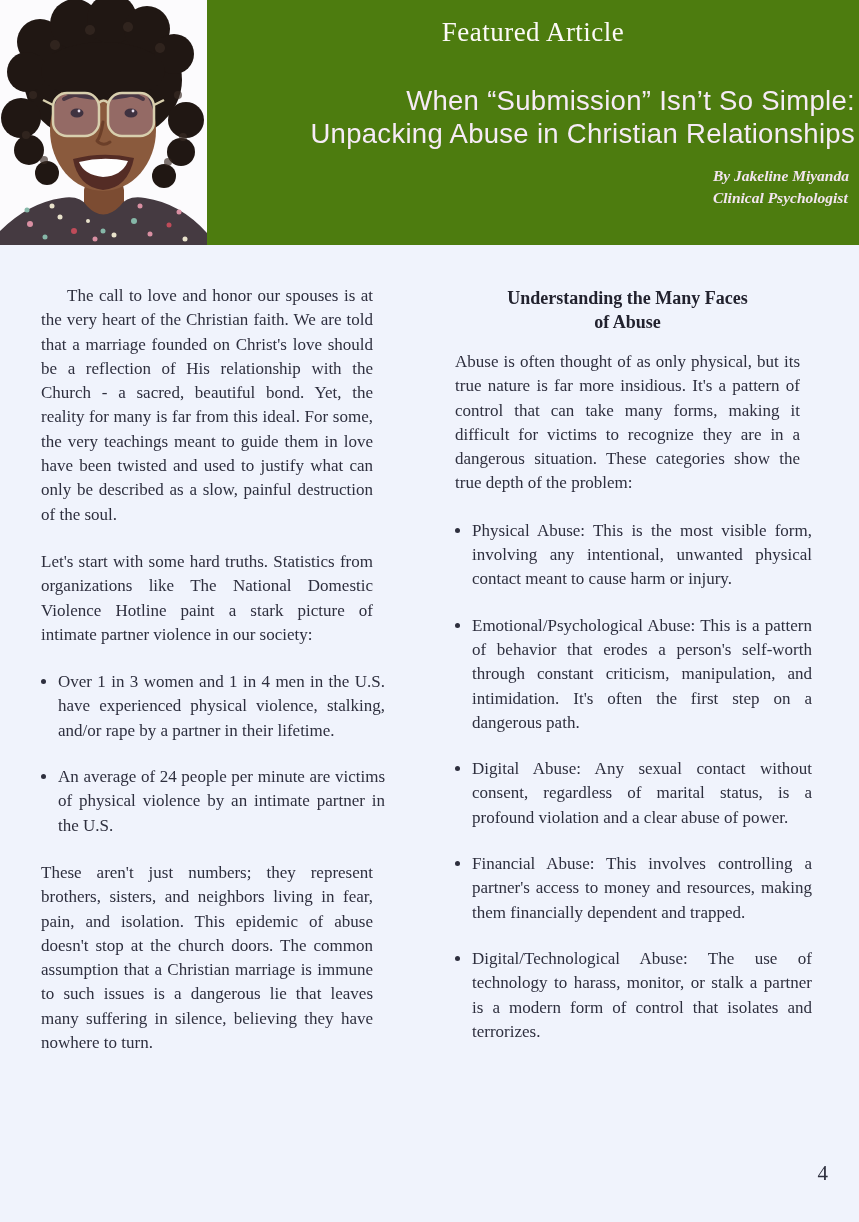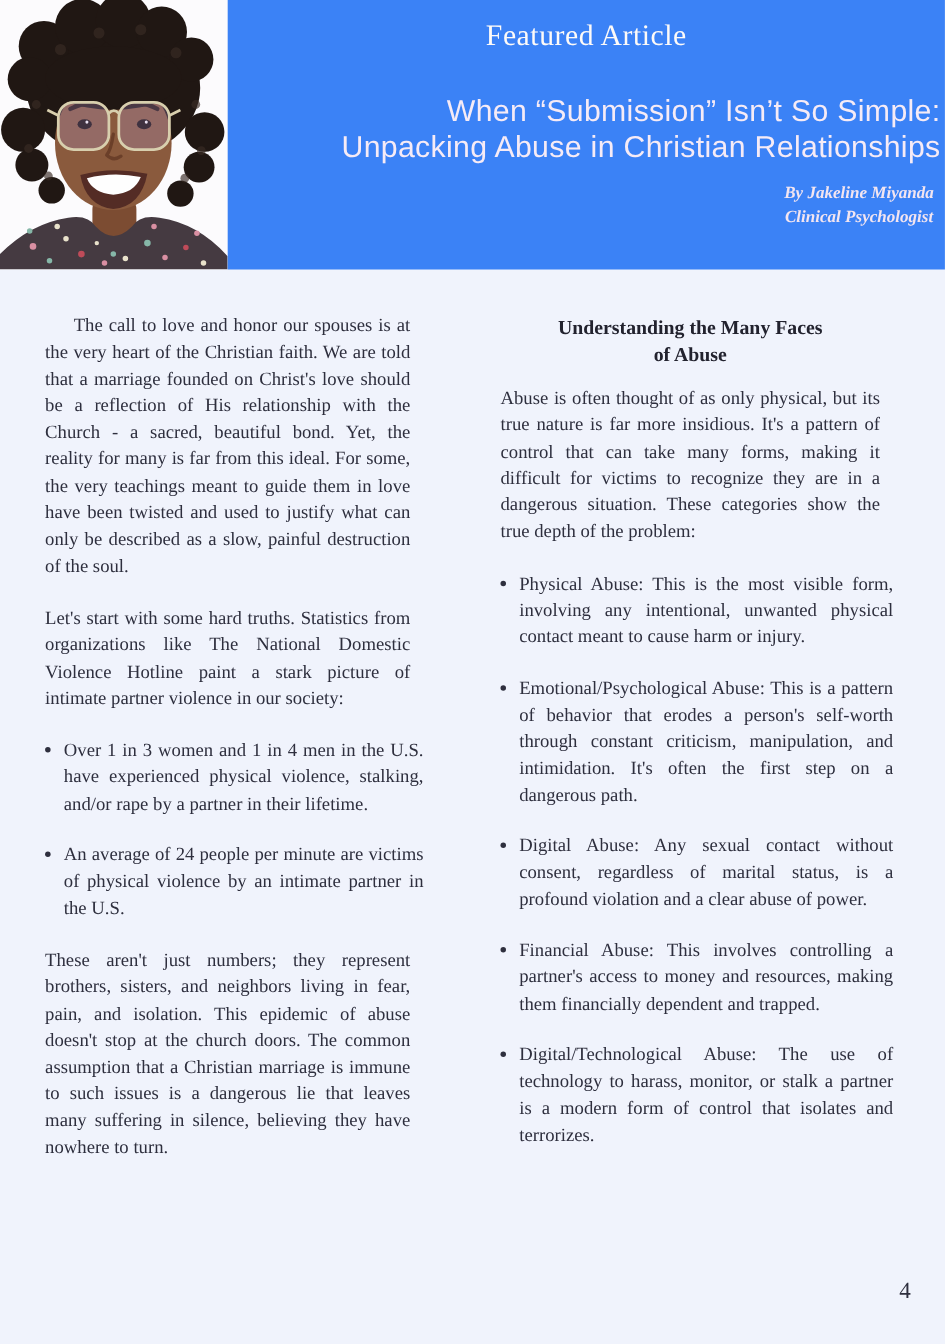--- a/index.html
+++ b/index.html
@@ -30,21 +30,21 @@
   .title{
     position:absolute;right:4px;top:84px;margin:0;
     text-align:right;white-space:nowrap;
     font-family:"Liberation Sans", sans-serif;
     font-weight:normal;
     font-size:27.5px;line-height:33px;
     color:#f6ebf6;letter-spacing:0.3px;
   }
   .byline{
     position:absolute;right:10px;top:165px;
-    text-align:center;
+    text-align:left;
     font-style:italic;font-weight:bold;
     font-size:15.5px;line-height:22px;
     color:#f3e5f0;
   }
 
   
   .col{position:absolute;top:284px;color:#2e2f3e;font-size:17px;line-height:24.3px;}
   .col-left{left:29px;width:356px;}
   .col-right{left:443px;width:369px;}
   .col p{margin:0 12px 23px;text-align:justify;}
@@ -151,21 +151,21 @@
           <circle cx="52" cy="206" r="2.5" fill="#e9e2cb"></circle>
             <circle cx="140" cy="206" r="2.5" fill="#d98fa2"></circle>
           <circle cx="27" cy="210" r="2.5" fill="#86b7a8"></circle>
             <circle cx="179" cy="212" r="2.5" fill="#d98fa2"></circle>
           <circle cx="103" cy="231" r="2.5" fill="#86b7a8"></circle>
             <circle cx="88" cy="221" r="2" fill="#e9e2cb"></circle>
         </g>
       </svg>
     </div>
 
-    <div class="banner" style="background:#3b82f6;">
+    <div class="banner" style="background:#4d7c0f;">
       <div class="kicker">Featured Article</div>
       <h1 class="title"><span>When “Submission” Isn’t So Simple:</span><br><span>Unpacking Abuse in Christian Relationships</span></h1>
       <div class="byline">
         <div>By Jakeline Miyanda</div>
         <div>Clinical Psychologist</div>
       </div>
     </div>
 
   </header>
 

